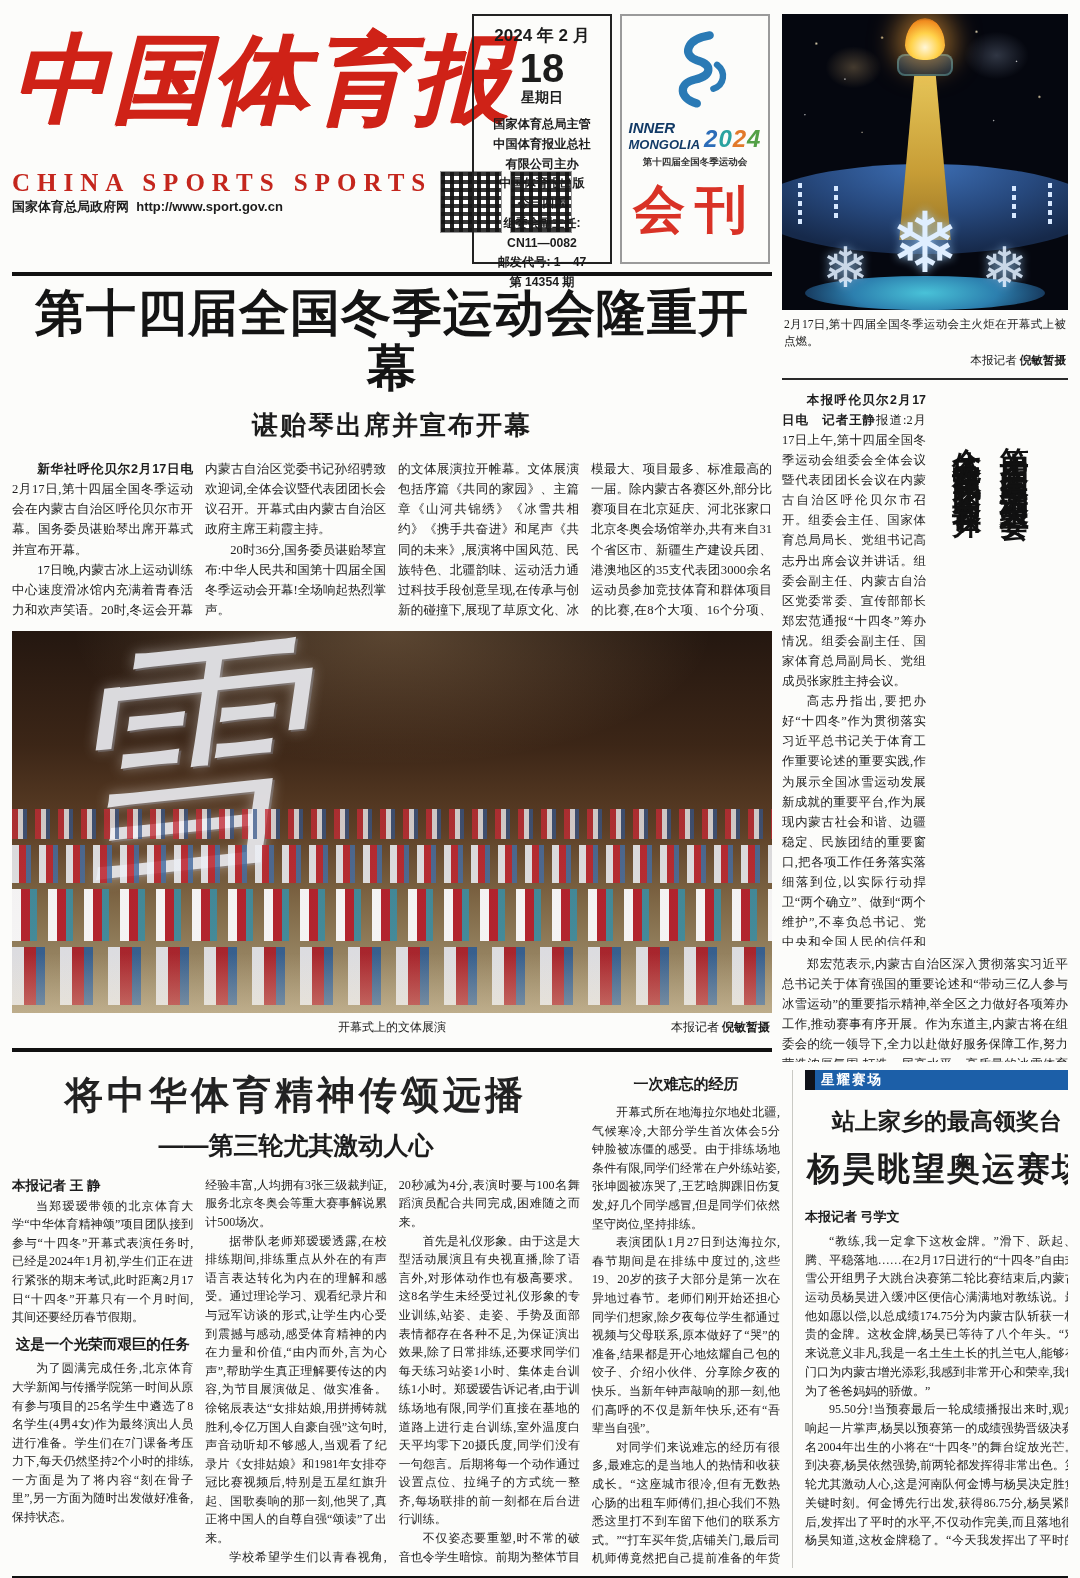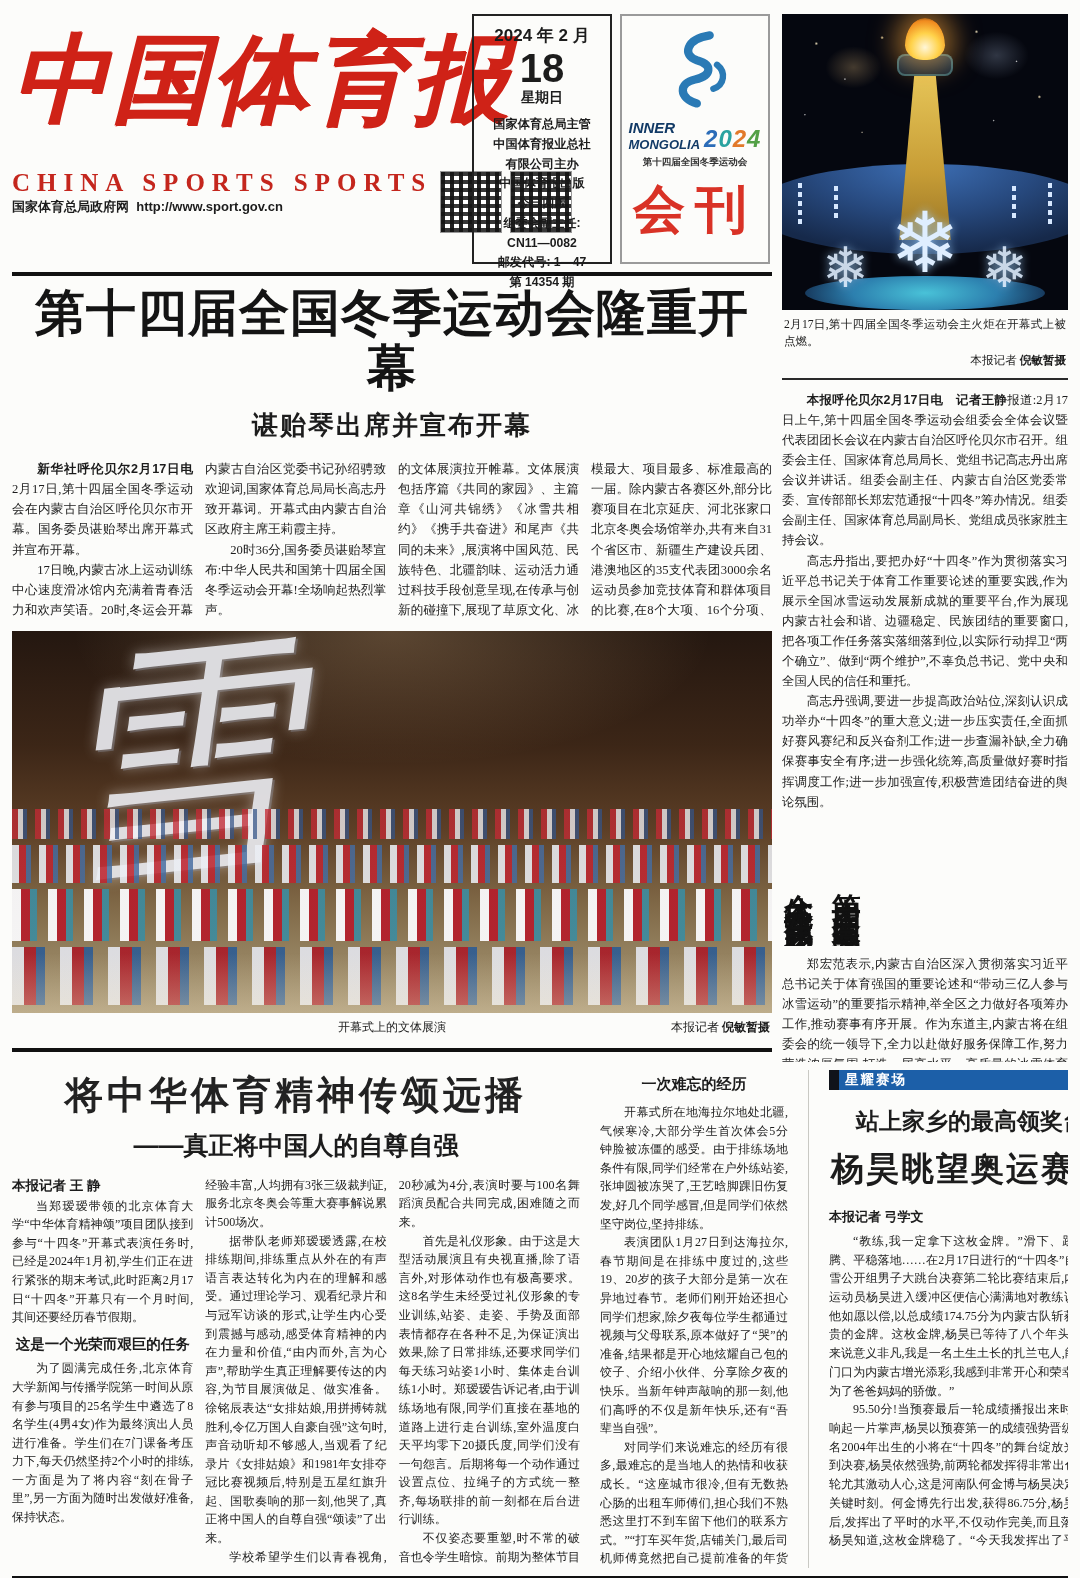--- a/index.html
+++ b/index.html
@@ -126,32 +126,32 @@
   .pillar{position:absolute;width:4px;height:44px;bottom:86px;
     background:repeating-linear-gradient(0deg,#d7e8ff 0 5px,transparent 5px 9px);}
   .pillar.p1{left:16px;} .pillar.p2{left:52px;height:36px;bottom:92px;}
   .pillar.p3{right:16px;} .pillar.p4{right:52px;height:36px;bottom:92px;}
   .torch-caption{font-size:11.6px;line-height:1.5;padding:6px 2px 2px;text-align:justify;}
   .torch-credit{text-align:right;font-size:11.6px;padding:0 2px 6px;}
   .torch-credit b{font-family:"Liberation Sans",sans-serif;}
 
   
   .committee{border-top:2px solid #2a2a2a;margin-top:4px;padding-top:10px;}
-  .committee .flexrow{display:flex;gap:24px;height:556px;overflow:hidden;flex-direction:column;}
+  .committee .flexrow{display:flex;gap:24px;height:556px;overflow:hidden;}
   .committee .text-narrow{flex:1;font-size:12.4px;line-height:1.62;text-align:justify;}
   .committee .text-narrow p,.committee .text-wide p{margin:0;text-indent:2em;}
   .v-headline{width:118px;flex:0 0 118px;display:flex;justify-content:flex-start;gap:14px;padding-top:34px;}
   .v-headline span{
     writing-mode:vertical-rl;font-size:29px;font-weight:bold;letter-spacing:5px;
     line-height:1.15;color:#111;font-family:"Liberation Serif",serif;
   }
   .committee .text-wide{font-size:12.4px;line-height:1.62;text-align:justify;margin-top:8px;height:108px;overflow:hidden;}
 
   
-  .bottom{display:flex;gap:20px;margin-top:8px;height:498px;overflow:hidden;}
+  .bottom{display:flex;gap:12px;margin-top:8px;height:498px;overflow:hidden;}
   .story{width:568px;flex:0 0 568px;}
   .story-headline{text-align:center;font-size:38px;font-weight:bold;letter-spacing:4px;color:#222;}
   .story-sub{text-align:center;font-size:25px;font-weight:bold;font-family:"Liberation Sans",sans-serif;margin-top:8px;}
   .story-cols{display:flex;gap:12px;margin-top:14px;height:408px;overflow:hidden;}
   .story-col{flex:1;font-size:12px;line-height:1.55;text-align:justify;}
   .story-col p{margin:0;text-indent:2em;}
   .story-col h4{margin:6px 0 4px;text-align:center;font-size:14.5px;font-family:"Liberation Sans",sans-serif;}
   .byline{font-size:13.5px;font-weight:bold;font-family:"Liberation Sans",sans-serif;margin:0 0 6px 0;}
   .memor{width:188px;flex:0 0 188px;font-size:12px;line-height:1.55;text-align:justify;overflow:hidden;}
   .memor h4{margin:2px 0 8px;text-align:center;font-size:15px;font-family:"Liberation Sans",sans-serif;}
@@ -236,21 +236,21 @@
 
       <div class="lead-headline">第十四届全国冬季运动会隆重开幕</div>
       <div class="lead-sub">谌贻琴出席并宣布开幕</div>
 
       <div class="lead-body">
         <div class="lead-col">
           <p><b class="inline-dateline">新华社呼伦贝尔2月17日电</b>　<span>2月17日,第十四届全国冬季运动会在内蒙古自治区呼伦贝尔市开幕。国务委员谌贻琴出席开幕式并宣布开幕。</span></p>
           <p>17日晚,内蒙古冰上运动训练中心速度滑冰馆内充满着青春活力和欢声笑语。20时,冬运会开幕式开始,分为开幕仪式、文体展演两大部分。开幕仪式上,</p>
         </div>
         <div class="lead-col">
-          <p style="text-indent:0">内蒙古自治区党委书记孙绍骋致欢迎词,国家体育总局局长高志丹致开幕词。开幕式由内蒙古自治区政府主席王莉霞主持。</p>
+          <p style="text-indent:0">内蒙古自治区党委书记孙绍骋致欢迎词,全体会议暨代表团团长会议召开。开幕式由内蒙古自治区政府主席王莉霞主持。</p>
           <p>20时36分,国务委员谌贻琴宣布:中华人民共和国第十四届全国冬季运动会开幕!全场响起热烈掌声。</p>
           <p>随后,主题为“燃情冰雪 筑梦北疆”</p>
         </div>
         <div class="lead-col">
           <p style="text-indent:0">的文体展演拉开帷幕。文体展演包括序篇《共同的家园》、主篇章《山河共锦绣》《冰雪共相约》《携手共奋进》和尾声《共同的未来》,展演将中国风范、民族特色、北疆韵味、运动活力通过科技手段创意呈现,在传承与创新的碰撞下,展现了草原文化、冰雪文化和民族文化的多彩魅力。</p>
 
         </div>
         <div class="lead-col">
           <p style="text-indent:0">模最大、项目最多、标准最高的一届。除内蒙古各赛区外,部分比赛项目在北京延庆、河北张家口北京冬奥会场馆举办,共有来自31个省区市、新疆生产建设兵团、港澳地区的35支代表团3000余名运动员参加竞技体育和群体项目的比赛,在8个大项、16个分项、180个小项上展开角逐。</p>
         </div>
@@ -307,21 +307,21 @@
           <p>郑宏范表示,内蒙古自治区深入贯彻落实习近平总书记关于体育强国的重要论述和“带动三亿人参与冰雪运动”的重要指示精神,举全区之力做好各项筹办工作,推动赛事有序开展。作为东道主,内蒙古将在组委会的统一领导下,全力以赴做好服务保障工作,努力营造浓厚氛围,打造一届高水平、高质量的冰雪体育盛会。</p>
 
         </div>
       </div>
     </div>
   </div>
 
   <div class="bottom">
     <div class="story">
       <div class="story-headline">将中华体育精神传颂远播</div>
-      <div class="story-sub">——真正将中国人的自尊自强</div>
+      <div class="story-sub">——第三轮尤其激动人心</div>
       <div class="story-cols">
         <div class="story-col">
           <p class="byline" style="text-indent:0">本报记者  王  静</p>
           <p>当郑瑷瑷带领的北京体育大学“中华体育精神颂”项目团队接到参与“十四冬”开幕式表演任务时,已经是2024年1月初,学生们正在进行紧张的期末考试,此时距离2月17日“十四冬”开幕只有一个月时间,其间还要经历春节假期。</p>
           <h4>这是一个光荣而艰巨的任务</h4>
           <p>为了圆满完成任务,北京体育大学新闻与传播学院第一时间从原有参与项目的25名学生中遴选了8名学生(4男4女)作为最终演出人员进行准备。学生们在7门课备考压力下,每天仍然坚持2个小时的排练,一方面是为了将内容“刻在骨子里”,另一方面为随时出发做好准备,保持状态。</p>
 
         </div>
         <div class="story-col">
           <p style="text-indent:0">经验丰富,人均拥有3张三级裁判证,服务北京冬奥会等重大赛事解说累计500场次。</p>

